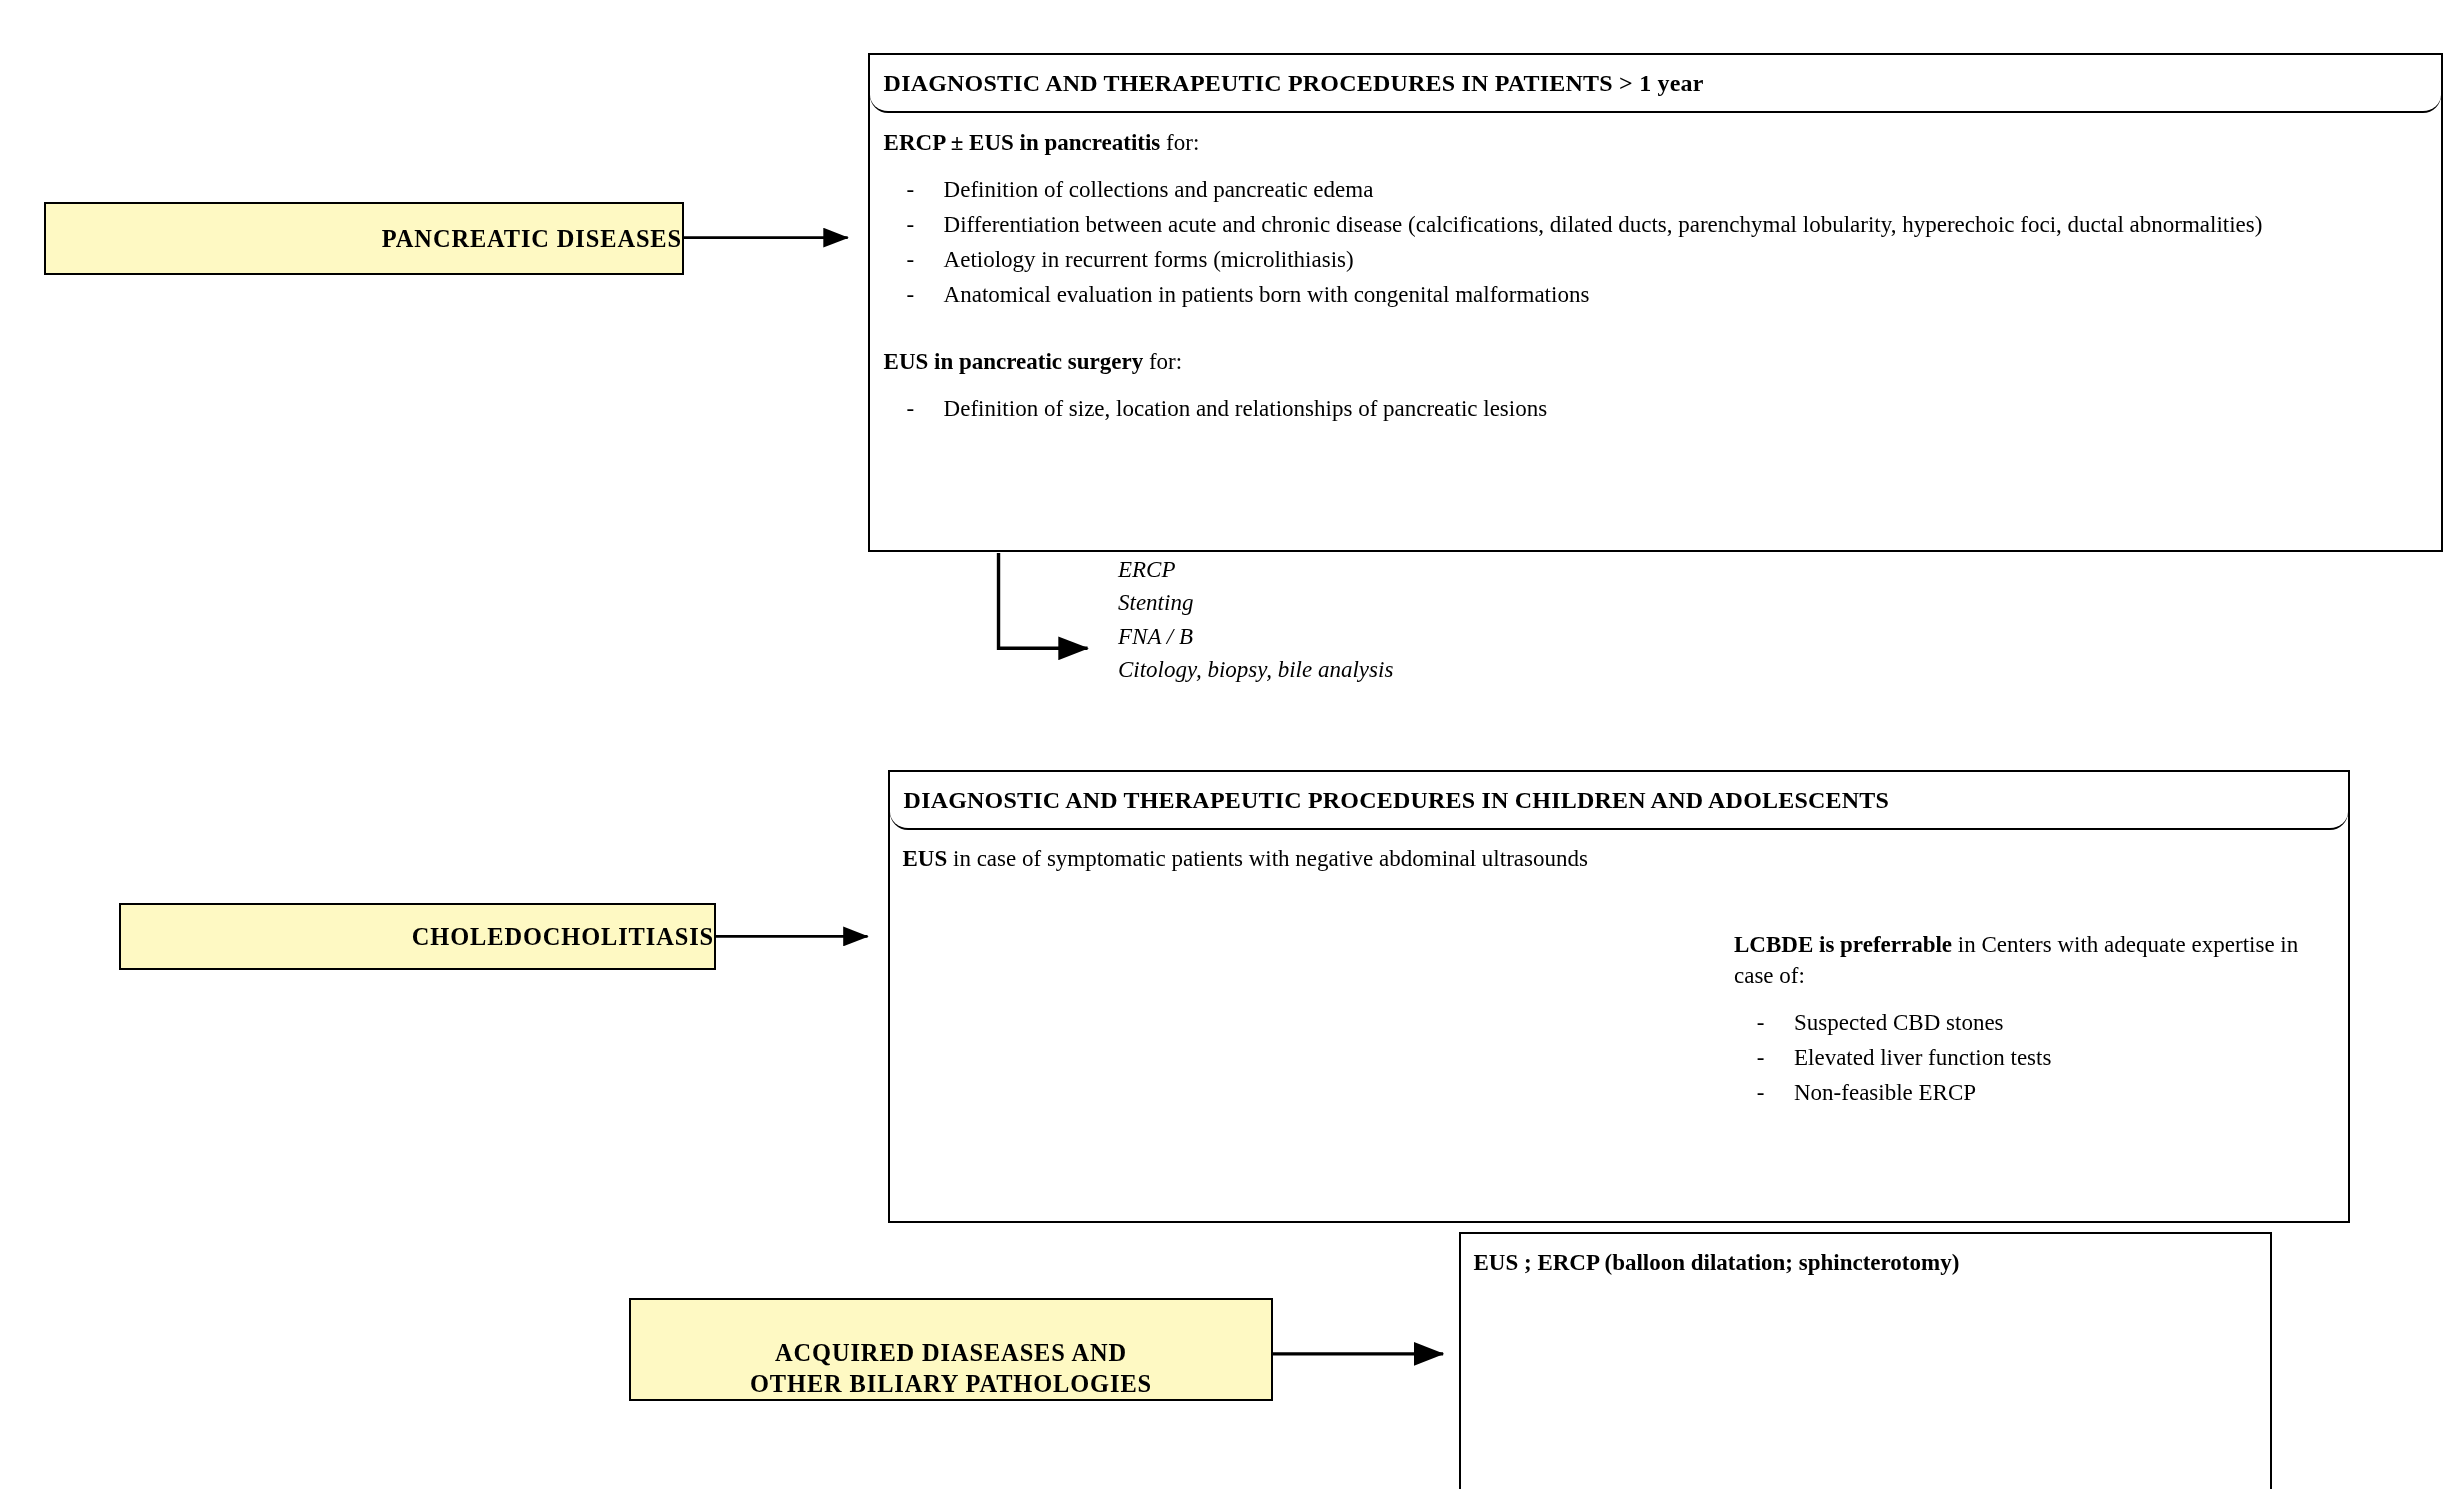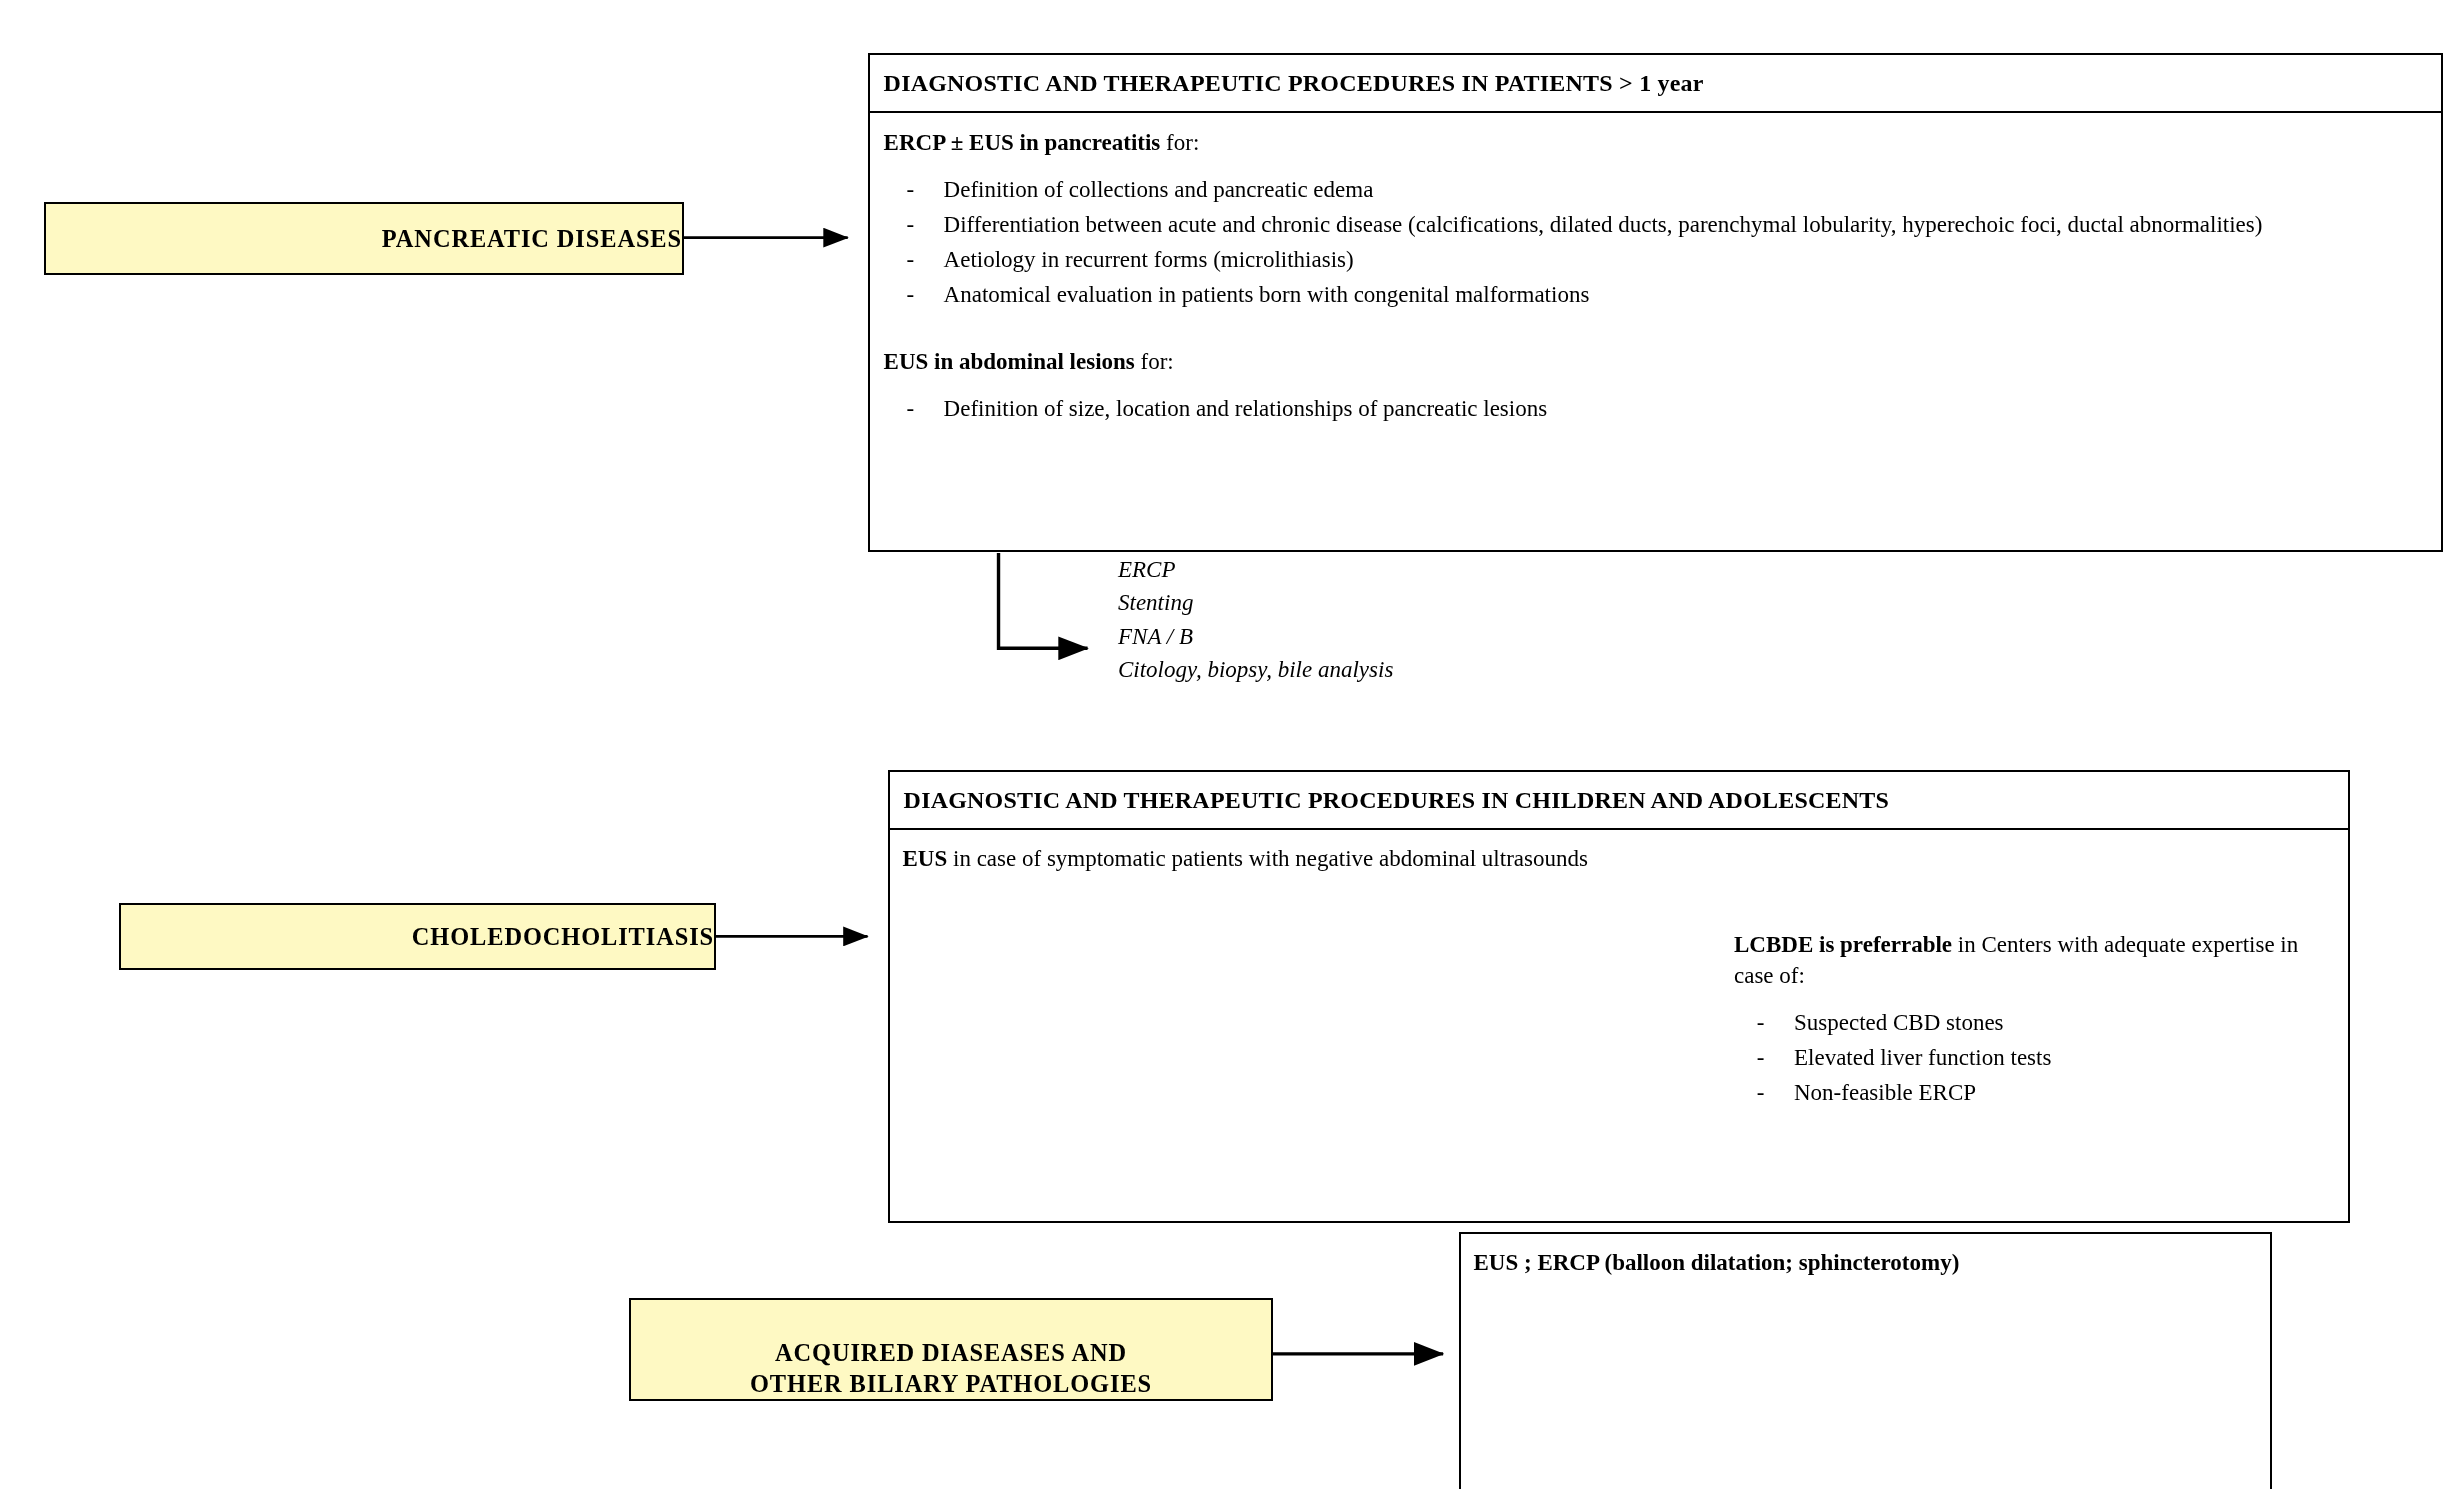--- a/index.html
+++ b/index.html
@@ -41,20 +41,21 @@
     background: #ffffff;
     box-sizing: border-box;
   }
   .panel-header {
     border-bottom: 2.3px solid #000;
     font-weight: bold;
     font-size: 24px;
     letter-spacing: 0.2px;
     padding: 14.7px 12.5px 14.7px 13.6px;
     box-sizing: border-box;
+    border-radius: 18px;
   }
   .panel-body {
     padding: 13.6px 12.5px 11.3px 13.6px;
     box-sizing: border-box;
   }
 
   
   .lead {
     font-size: 23px;
     line-height: 1.35;
@@ -149,21 +150,21 @@
       <ul class="bullets">
         <li>Definition of collections and pancreatic edema</li>
         <li>Differentiation between acute and chronic disease (calcifications, dilated ducts, parenchymal lobularity, hyperechoic foci, ductal abnormalities)</li>
         <li>Aetiology in recurrent forms (microlithiasis)</li>
         <li>Anatomical evaluation in patients born with congenital malformations</li>
       </ul>
 
       <div class="gap"></div>
 
       <p class="lead">
-        <b>EUS in abdominal lesions</b><span> for:</span>
+        <b>EUS in pancreatic surgery</b><span> for:</span>
       </p>
 
       <ul class="bullets">
         <li>Definition of size, location and relationships of pancreatic lesions</li>
       </ul>
     </div>
   </div>
 
   <div class="abs italic-list" style="left:1118px; top:553px; width:624px;">
     <div>ERCP</div>

